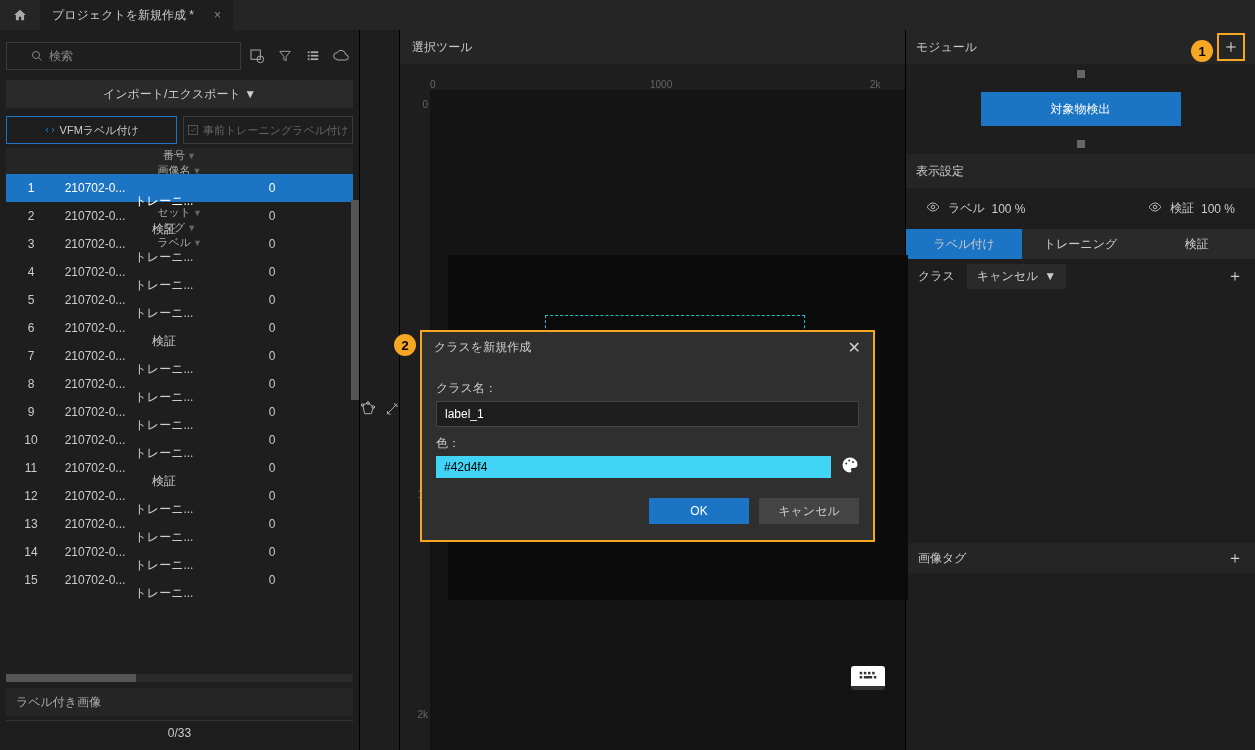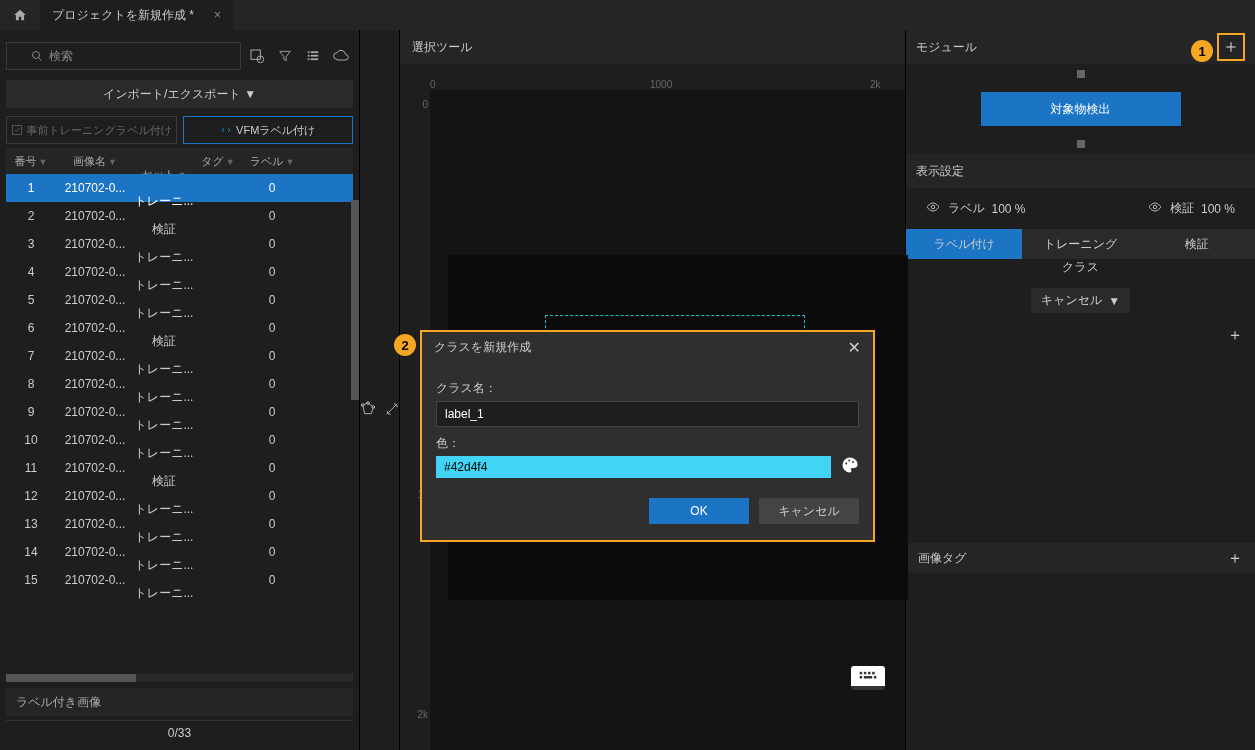--- a/index.html
+++ b/index.html
@@ -12,21 +12,21 @@
   .sidebar { width: 360px; background: #1e1e1e; border-right: 1px solid #000; display: flex; flex-direction: column; padding: 6px; position: relative;}
   .toprow { display: flex; gap: 4px; margin: 6px 0; }
   .search { flex: 1; display: flex; align-items: center; background: #1e1e1e; border: 1px solid #3a3a3a; height: 28px; padding: 0 24px; color: #888; }
   .search svg { margin-right: 6px; }
   .ibtn { width: 24px; height: 28px; display:flex; align-items:center; justify-content:center; color:#aaa; }
   .impexp { background: #2a2a2a; height: 28px; display:flex; align-items:center; justify-content:center; color:#ccc; margin: 4px 0; }
   .btnrow { display:flex; gap:6px; margin:4px 0;}
   .gbtn { flex:1; height:28px; display:flex; align-items:center; justify-content:center; border:1px solid #3a3a3a; color:#666; font-size:11px;}
   .gbtn.active { border-color:#1c74c4; color:#ccc; }
   .gbtn svg { margin-right:4px; }
-  .thead { display:flex; background:#252525; height:26px; align-items:center; font-size:11px; color:#aaa; }
+  .thead { display:flex; background:#252525; height:26px; align-items:center; font-size:11px; color:#aaa;flex-direction:column; }
   .thead > div { text-align:center; }
   .sarrow { color:#666; font-size:9px; margin-left:2px;}
   .tbody { flex:1; overflow:hidden; position:relative; }
   .trow { display:flex; height:28px; align-items:center; color:#ccc; font-size:12px; }
   .trow.sel { background:#1c74c4; color:#fff; }
   .trow > div { text-align:center; overflow:hidden; white-space:nowrap; }
   .c-num{width:50px;} .c-img{width:78px;} .c-set{width:60px;margin-top:27px;} .c-tag{width:48px;} .c-lbl{width:60px;} .c-last{width:20px;}
   .hsb { height:8px; background:#2a2a2a; margin-top:2px; }
   .hsb > div { width:130px; height:8px; background:#555; }
   .lblimg { background:#252525; height:28px; display:flex; align-items:center; padding:0 10px; color:#aaa; margin-top:6px;}
@@ -54,21 +54,21 @@
   .rhd { height:34px; background:#252525; display:flex; align-items:center; justify-content:space-between; padding:0 10px; color:#ccc; }
   .add-hl { border:2px solid #f5a623; width:28px; height:28px; display:flex; align-items:center; justify-content:center; color:#ccc;}
   .mod-area { height:90px; display:flex; align-items:center; justify-content:center; position:relative;}
   .mod-btn { background:#1c74c4; color:#fff; width:200px; height:34px; display:flex; align-items:center; justify-content:center; }
   .node { width:8px; height:8px; background:#666; position:absolute; left:50%; transform:translateX(-50%); }
   .disp-row { display:flex; padding:12px 20px; gap:40px; color:#ccc; }
   .eye { margin-right:8px; }
   .tabs3 { display:flex; }
   .tab3 { flex:1; height:30px; display:flex; align-items:center; justify-content:center; background:#2a2a2a; color:#ccc; }
   .tab3.act { background:#1c74c4; }
-  .class-row { height:34px; display:flex; align-items:center; padding:0 12px; gap:12px; color:#ccc;flex-direction:column; }
+  .class-row { height:34px; display:flex; align-items:center; padding:0 12px; gap:12px; color:#ccc; }
   .dd { background:#2a2a2a; padding:4px 10px; display:flex; align-items:center; gap:6px; }
   .plus-r { margin-left:auto; color:#ccc; font-size:16px;}
   .tag-hd { height:30px; background:#252525; display:flex; align-items:center; padding:0 12px; margin-top:250px; }
   
   .callout { position:absolute; width:22px; height:22px; border-radius:50%; background:#f5a623; color:#000; font-weight:bold; display:flex; align-items:center; justify-content:center; font-size:13px;}
   .c1 { left:1191px; top:40px; }
   .c2 { left:394px; top:334px; }
 
   .dialog { position:absolute; left:420px; top:330px; width:455px; border:2px solid #f5a623; background:#2f2f2f; }
   .dlg-hd { height:30px; display:flex; align-items:center; justify-content:space-between; padding:8px 12px; background:#2f2f2f; color:#ccc;}
@@ -132,32 +132,32 @@
       <div class="ibtn">
           <svg width="16" height="14" viewBox="0 0 24 20" fill="none" stroke="#aaa" stroke-width="1.5">
             <path d="M6 15a5 5 0 010-10 7 7 0 0113 3 4 4 0 010 8H6z"></path>
           </svg>
         </div>
     </div>
     <div class="impexp">
         <span>インポート/エクスポート ▼</span>
       </div>
     <div class="btnrow">
+      <div class="gbtn active">
+        <svg width="12" height="12" viewBox="0 0 24 24" fill="none" stroke="#1c9de0" stroke-width="1.5">
+            <path d="M4 12l4-4m-4 4l4 4m12-4l-4-4m4 4l-4 4"></path>
+          </svg>
+        <span>VFMラベル付け</span>
+      </div>
       <div class="gbtn">
         <svg width="12" height="12" viewBox="0 0 24 24" fill="none" stroke="#666" stroke-width="1.5">
             <rect x="3" y="3" width="18" height="18"></rect>
             <path d="M8 12l3 3 5-7"></path>
           </svg>
         <span>事前トレーニングラベル付け</span>
-      </div>
-      <div class="gbtn active">
-        <svg width="12" height="12" viewBox="0 0 24 24" fill="none" stroke="#1c9de0" stroke-width="1.5">
-            <path d="M4 12l4-4m-4 4l4 4m12-4l-4-4m4 4l-4 4"></path>
-          </svg>
-        <span>VFMラベル付け</span>
       </div>
     </div>
     <div class="thead">
       <div class="c-num"><span>番号</span><span class="sarrow">▼</span></div>
       <div class="c-img"><span>画像名</span><span class="sarrow">▼</span></div>
       <div class="c-set"><span>セット</span><span class="sarrow">▼</span></div>
       <div class="c-tag"><span>タグ</span><span class="sarrow">▼</span></div>
       <div class="c-lbl"><span>ラベル</span><span class="sarrow">▼</span></div>
       <div class="c-last"></div>
     </div>

